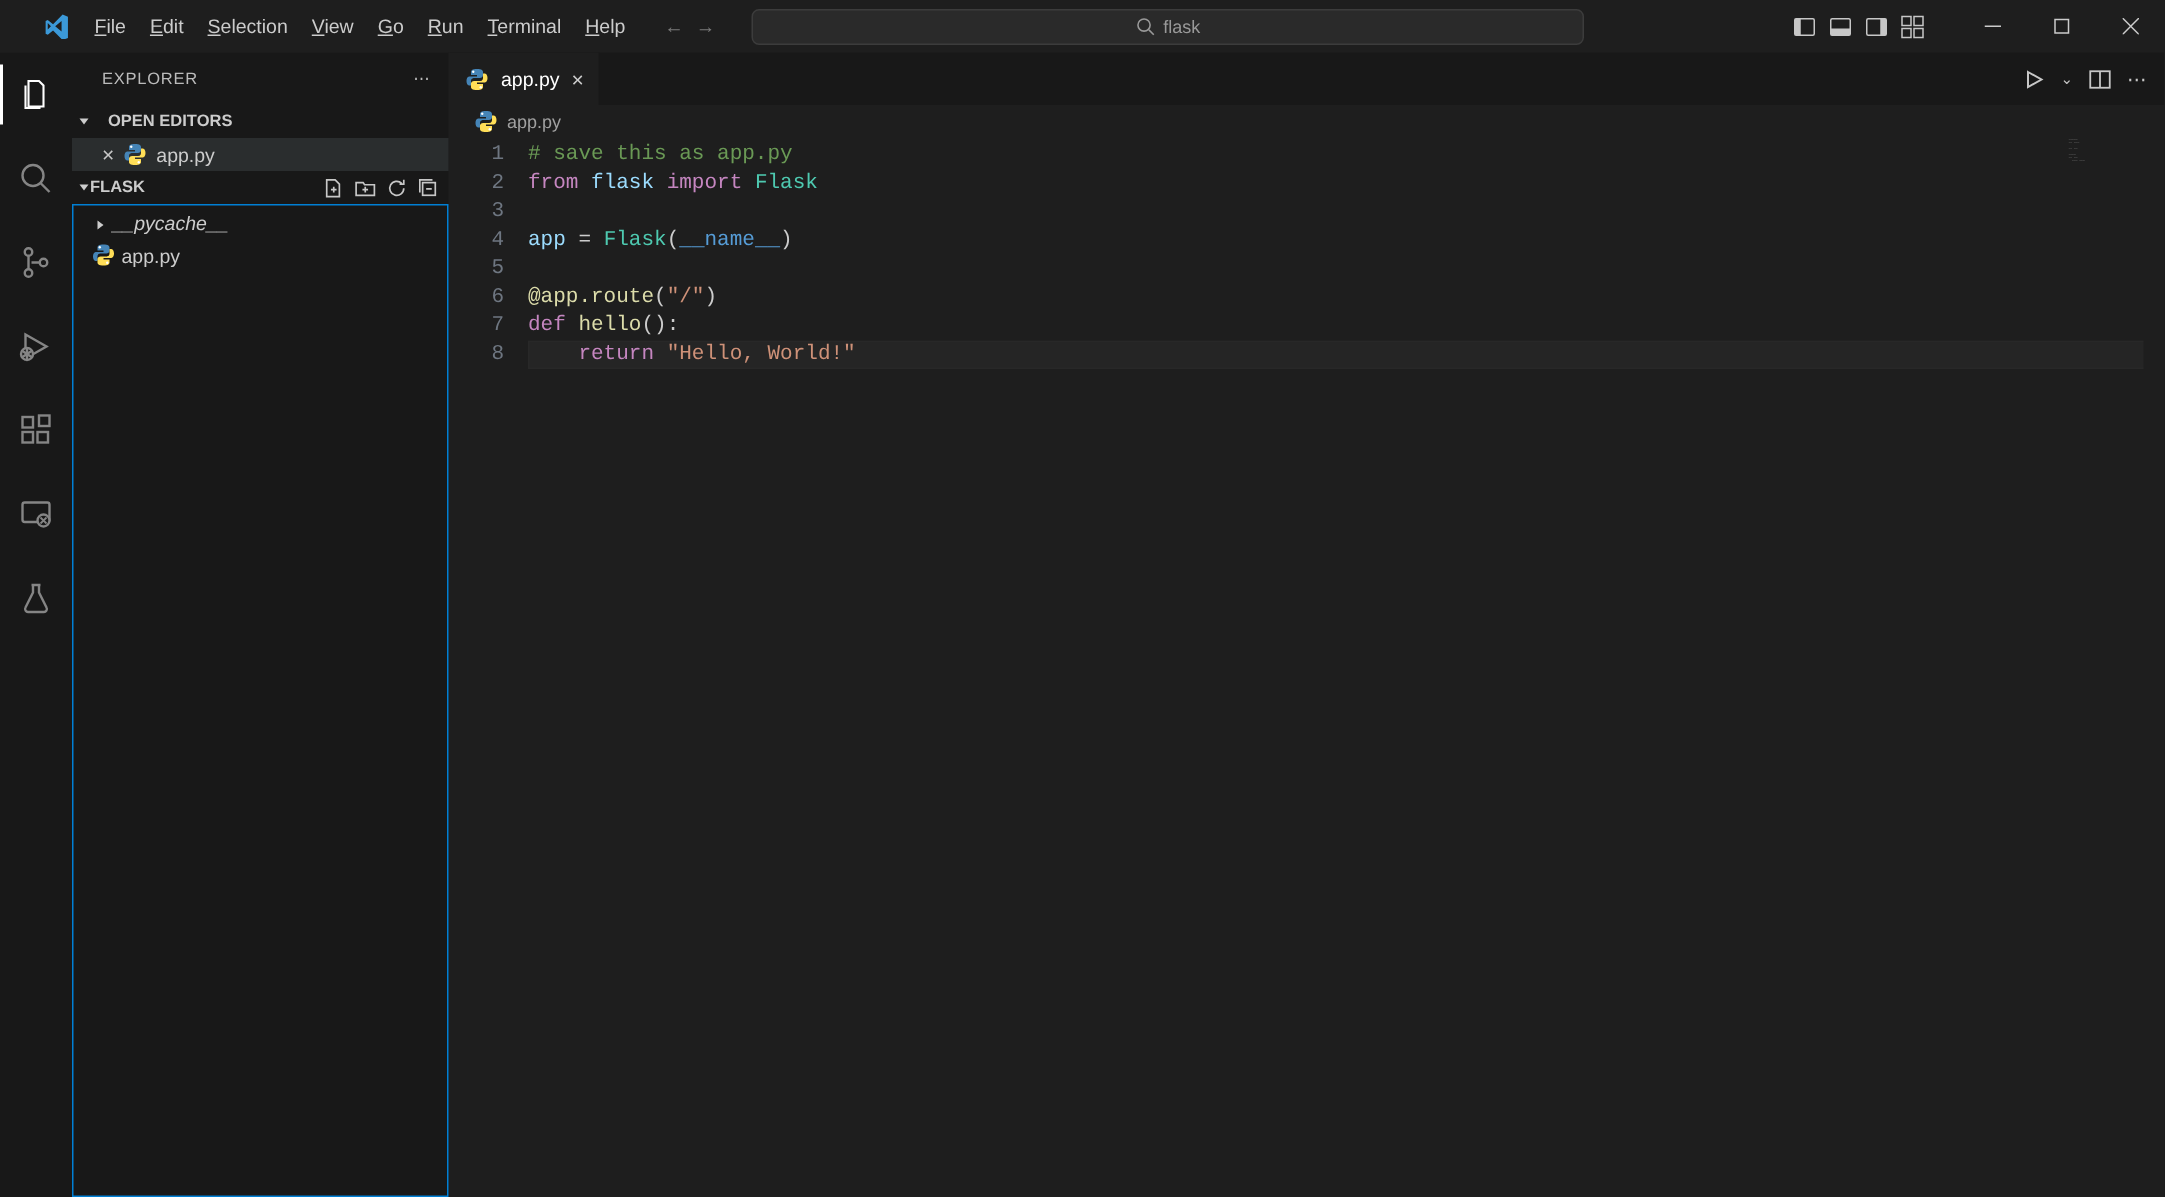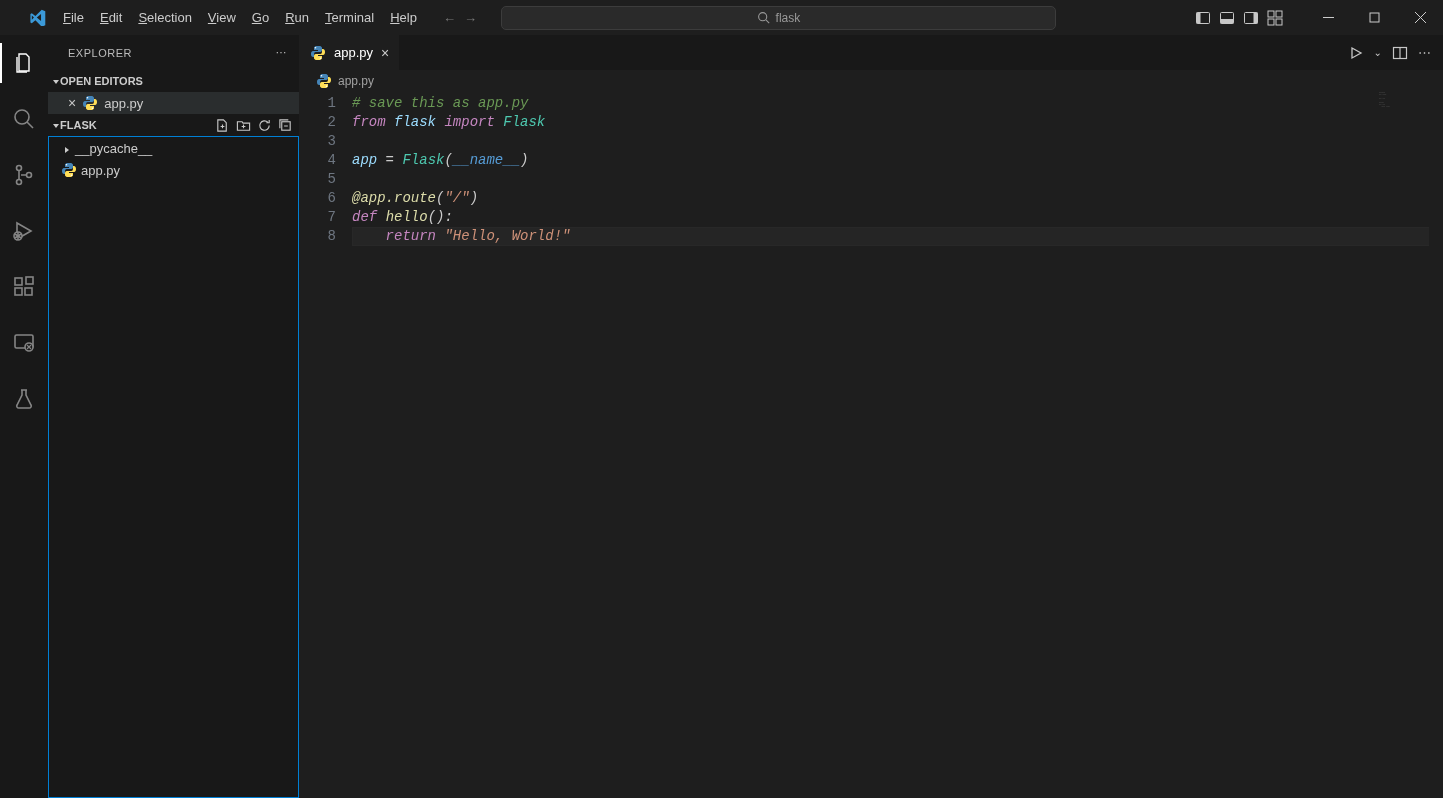--- a/index.html
+++ b/index.html
@@ -18,40 +18,40 @@
 .icon-btn { width:20px; height:20px; display:flex; align-items:center; justify-content:center; }
 
 .main { flex:1; display:flex; overflow:hidden; }
 .activitybar { width:48px; background:#181818; display:flex; flex-direction:column; align-items:center; padding-top:8px; gap:16px; }
 .activitybar .ab-item { width:48px; height:40px; display:flex; align-items:center; justify-content:center; color:#858585; position:relative; }
 .activitybar .ab-item.active { color:#ffffff; }
 .activitybar .ab-item.active::before { content:""; position:absolute; left:0; top:0; bottom:0; width:2px; background:#ffffff; }
 
 .sidebar { width:252px; background:#181818; border-right:1px solid #1e1e1e; display:flex; flex-direction:column; color:#cccccc; position:relative; }
 .sidebar .sb-header { height:35px; display:flex; align-items:center; justify-content:space-between; padding:0 12px 0 20px; font-size:11px; letter-spacing:0.5px; color:#bbbbbb; }
-.sidebar .section-hdr { height:22px; display:flex; align-items:center; font-size:11px; font-weight:bold; padding-left:6px; gap:0; color:#cccccc; }
+.sidebar .section-hdr { height:22px; display:flex; align-items:center; font-size:11px; font-weight:bold; padding-left:6px; gap:12px; color:#cccccc; }
 .sidebar .section-hdr.folder { justify-content:space-between; padding-right:6px; }
 .sidebar .folder-actions { display:flex; gap:6px; color:#c7c7c7; }
 .sidebar .open-editor-row { height:22px; display:flex; align-items:center; padding-left:20px; gap:6px; background:#2a2d2e; font-size:13px; }
 .sidebar .tree { border:1px solid #007fd4; flex:1; }
 .tree-row { height:22px; display:flex; align-items:center; gap:4px; font-size:13px; }
-.tree-row.indent1 { padding-left:16px; }
+.tree-row.indent1 { padding-left:16px;font-style:italic; }
 .tree-row.indent2 { padding-left:12px; }
 
 .editor-area { flex:1; display:flex; flex-direction:column; background:#1e1e1e; }
 .tabbar { height:35px; background:#181818; display:flex; align-items:stretch; }
 .tab { background:#1e1e1e; display:flex; align-items:center; padding:0 10px; gap:8px; font-size:13px; color:#ffffff; border-right:1px solid #181818; }
 .tab .close { color:#cccccc; font-size:14px; }
 .tabbar .tab-actions { margin-left:auto; display:flex; align-items:center; gap:10px; padding-right:12px; color:#c7c7c7; }
 .breadcrumb { height:22px; display:flex; align-items:center; padding-left:16px; gap:6px; font-size:12px; color:#a0a0a0; }
 .editor { flex:1; display:flex; font-family: "Consolas","Courier New",monospace; font-size:14px; line-height:19px; position:relative; }
 .gutter { width:52px; text-align:right; color:#6e7681; padding-right:16px; padding-top:2px; }
 .gutter div { height:19px; }
 .code { flex:1; padding-top:2px; position:relative; }
-.code .line { height:19px; white-space:pre;font-style:italic; }
+.code .line { height:19px; white-space:pre; }
 .code .line.current { background:rgba(255,255,255,0.03); box-shadow:inset 0 0 0 1px #282828; }
 .minimap { position:absolute; top:0; right:14px; width:50px; height:60px; opacity:0.35; font-size:2px; line-height:2px; color:#888; overflow:hidden; }
 .scroll-v { position:absolute; right:0; top:0; bottom:0; width:14px; background:#1e1e1e; }
 
 
 .c-comment { color:#6a9955; }
 .c-kw { color:#c586c0;text-align:right; }
 .c-fn { color:#dcdcaa; }
 .c-id { color:#9cdcfe; }
 .c-cls { color:#4ec9b0; }

